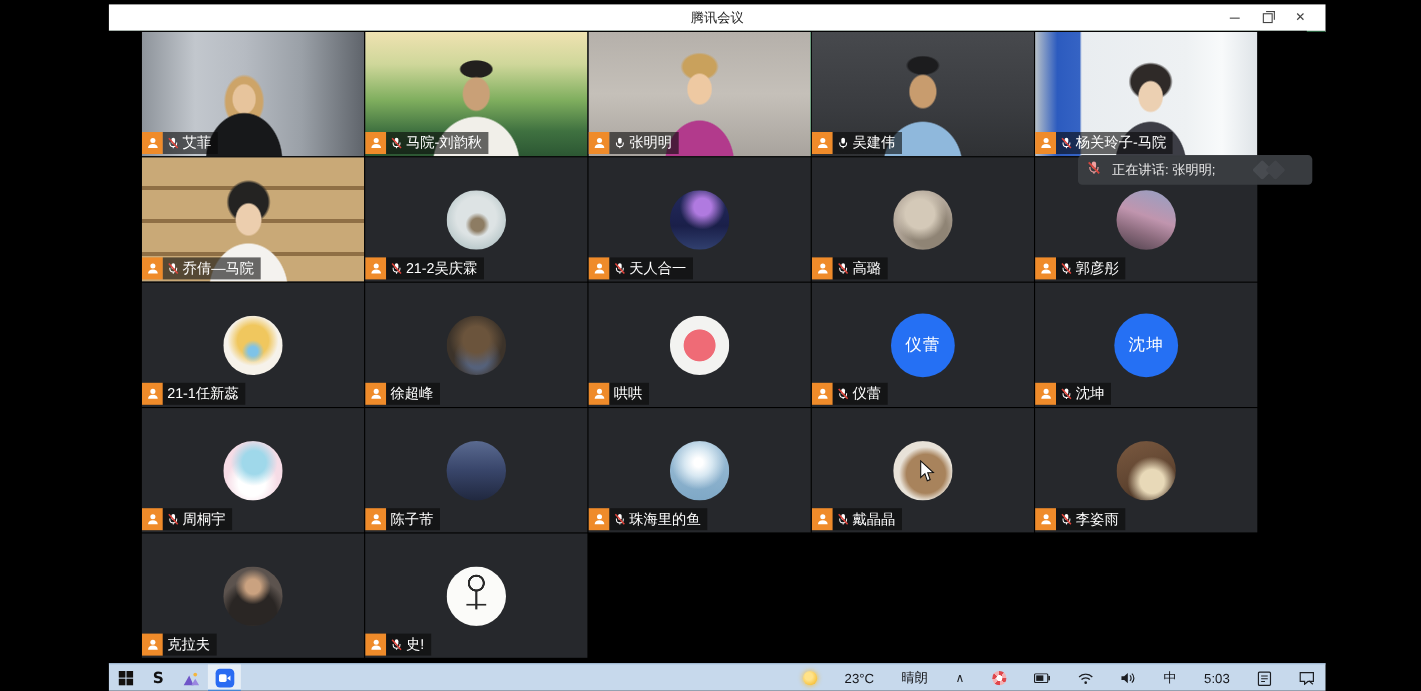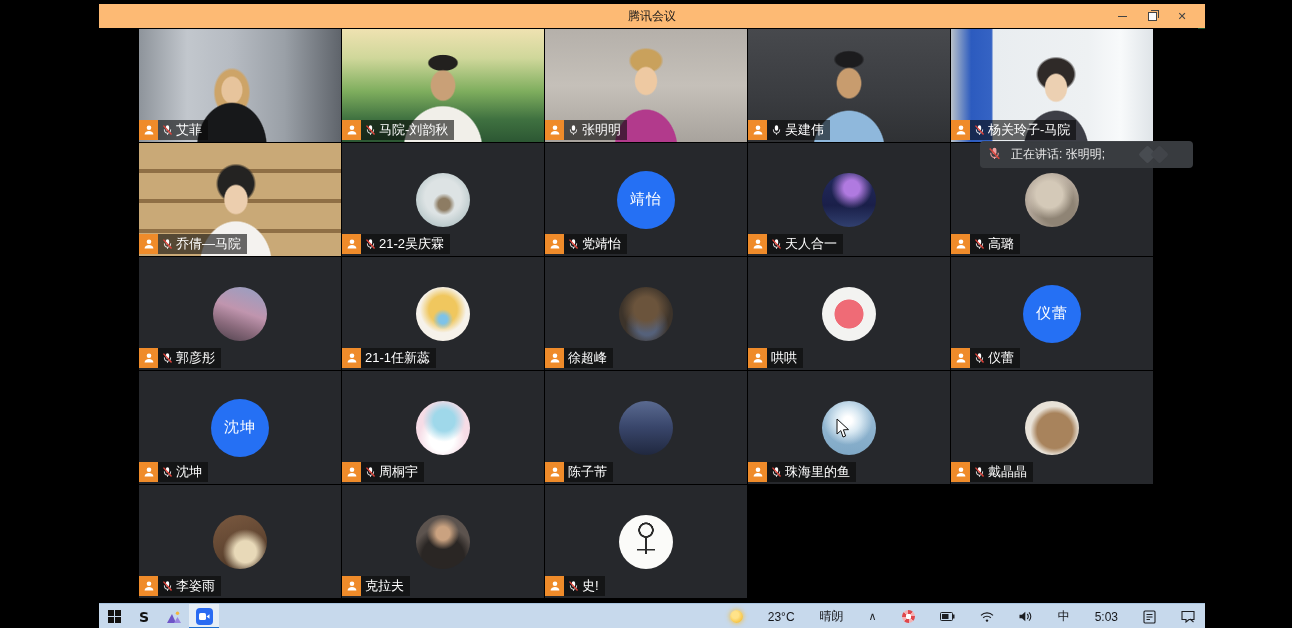--- a/index.html
+++ b/index.html
@@ -1,28 +1,28 @@
 <!DOCTYPE html>
 <html><head>
 <meta charset="utf-8">
 <style>
   html,body{margin:0;padding:0;background:#000;width:1292px;height:628px;overflow:hidden;
     font-family:"Liberation Sans","DejaVu Sans",sans-serif;-webkit-font-smoothing:antialiased;position:relative}
   
-  .titlebar{position:absolute;left:99px;top:4px;width:1106px;height:24px;background:#fdba74;
+  .titlebar{position:absolute;left:99px;top:4px;width:1106px;height:24px;background:#ffffff;
     display:flex;align-items:center;justify-content:center;border-bottom:1px solid #14532d}
   .titlebar .title{font-size:12px;color:#1a1a1a}
   .win-controls{position:absolute;right:8px;top:0;height:24px;display:flex;align-items:center;gap:0}
   .win-btn{width:30px;height:24px;display:flex;align-items:center;justify-content:center;color:#444;cursor:default}
   .min-glyph{display:block;width:9px;height:1px;background:#444}
   .restore-glyph{display:block;width:7px;height:7px;border:1px solid #444;position:relative;background:#fbfbfb}
   .restore-glyph::before{content:"";position:absolute;left:2px;top:-3px;width:7px;height:7px;border:1px solid #444;border-bottom:none;border-left:none}
   .close-glyph{font-size:11px;color:#444;line-height:1}
   
-  .stage{position:absolute;left:92px;top:28px;width:1106px;height:434px;background:#000}
+  .stage{position:absolute;left:82px;top:28px;width:1106px;height:434px;background:#000}
   .grid{position:absolute;left:47px;top:1px;width:1014px;height:569px;display:grid;
     grid-template-columns:repeat(5,202px);grid-template-rows:repeat(5,113px);gap:1px}
   .tile{position:relative;background:#26282c;overflow:hidden}
   .tile.speaking{box-shadow:inset 0 0 0 1.5px #2bb368}
   .feed{position:absolute;inset:0}
   .center-wrap{position:absolute;inset:0;display:flex;align-items:center;justify-content:center}
   .initials-circle{width:58px;height:58px;border-radius:50%;background:#2570f4;color:#fff;
     display:flex;align-items:center;justify-content:center;font-size:15px;letter-spacing:1px}
   .avatar{width:54px;height:54px;border-radius:50%}
   .label-row{position:absolute;left:0;bottom:2px;display:flex;align-items:stretch;max-width:100%}
@@ -293,44 +293,20 @@
                 <path d="M2.6 5.4v.8a3.4 3.4 0 0 0 6.8 0v-.8" fill="none" stroke="#fff" stroke-width="1"></path>
                 <line x1="6" y1="9.6" x2="6" y2="11.2" stroke="#fff" stroke-width="1"></line>
                 <line x1="1.6" y1="1.2" x2="10.4" y2="11" stroke="#e0433a" stroke-width="1.5"></line>
               </svg>
             </span>
         <span class="pname">21-2吴庆霖</span>
       </span>
     </div>
   </div>
 
-  <div class="tile">
-        <div class="center-wrap">
-          <div class="initials-circle">靖怡</div>
-        </div>
-    <div class="label-row">
-      <span class="host-badge" hidden="">
-        <svg width="12" height="12" viewBox="0 0 12 12">
-              <circle cx="6" cy="3.8" r="2.3" fill="#fff"></circle>
-              <path d="M1.6 10.6 c0-2.4 2-3.7 4.4-3.7 s4.4 1.3 4.4 3.7 Z" fill="#fff"></path>
-            </svg>
-      </span>
-      <span class="label">
-        <span class="mic">
-              <svg width="11" height="12" viewBox="0 0 12 12">
-                <rect x="4.2" y="0.8" width="3.6" height="6" rx="1.8" fill="#fff"></rect>
-                <path d="M2.6 5.4v.8a3.4 3.4 0 0 0 6.8 0v-.8" fill="none" stroke="#fff" stroke-width="1"></path>
-                <line x1="6" y1="9.6" x2="6" y2="11.2" stroke="#fff" stroke-width="1"></line>
-                <line x1="1.6" y1="1.2" x2="10.4" y2="11" stroke="#e0433a" stroke-width="1.5"></line>
-              </svg>
-            </span>
-        <span class="pname">党靖怡</span>
-      </span>
-    </div>
-  </div>
 
   <div class="tile">
         <div class="center-wrap">
           <div class="avatar a-fireworks"></div>
         </div>
     <div class="label-row">
       <span class="host-badge" hidden="">
         <svg width="12" height="12" viewBox="0 0 12 12">
               <circle cx="6" cy="3.8" r="2.3" fill="#fff"></circle>
               <path d="M1.6 10.6 c0-2.4 2-3.7 4.4-3.7 s4.4 1.3 4.4 3.7 Z" fill="#fff"></path>

